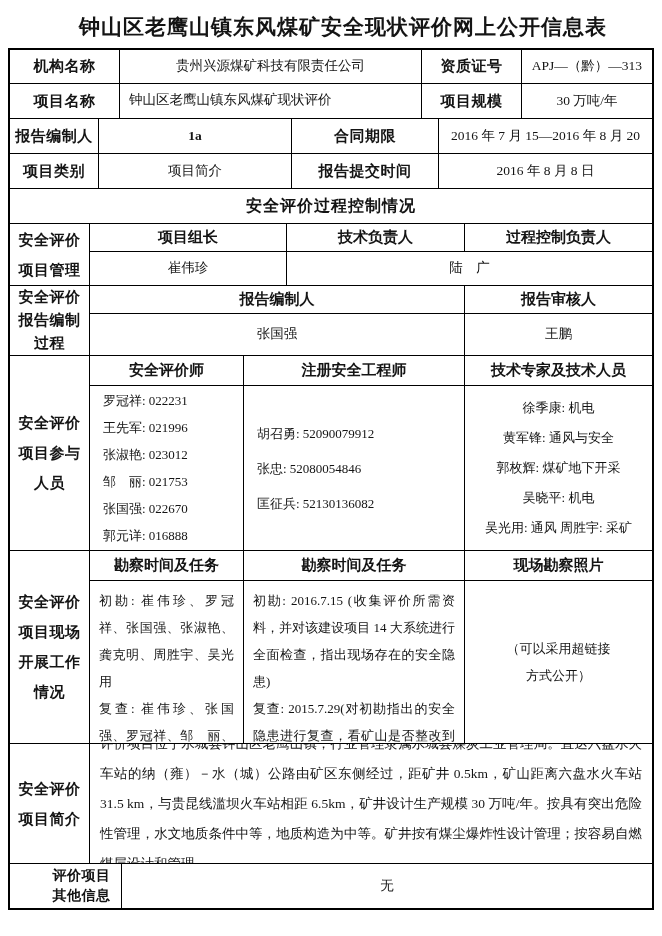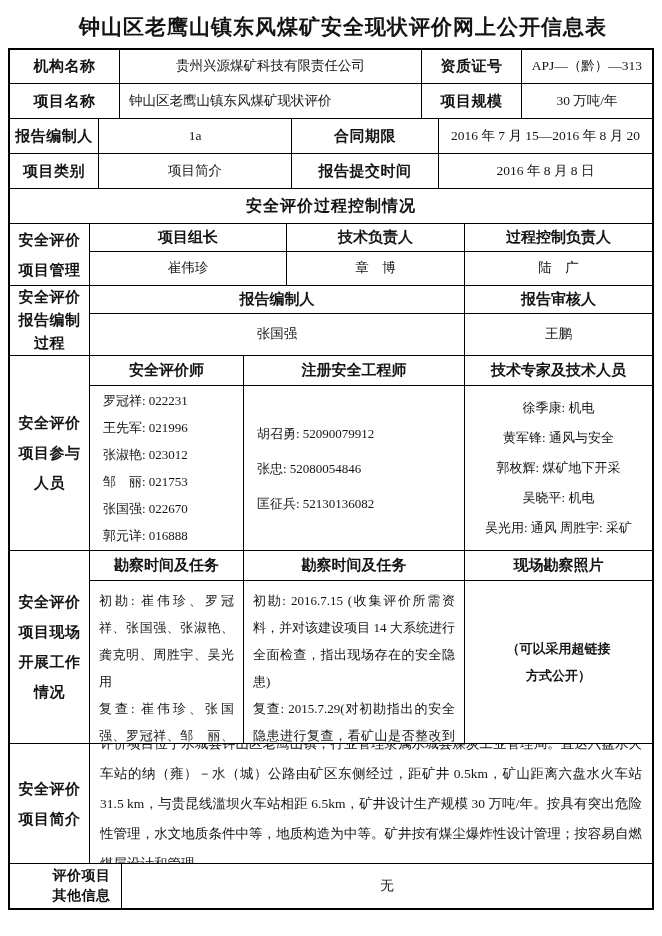--- a/index.html
+++ b/index.html
@@ -57,28 +57,28 @@
 
     <div class="trow sect">
       <div class="cell lbl" style="width:110px;height:34px;">机构名称</div>
       <div class="cell" style="width:302px;height:34px;">贵州兴源煤矿科技有限责任公司</div>
       <div class="cell lbl" style="width:100px;height:34px;">资质证号</div>
       <div class="cell" style="flex:1;height:34px;">APJ—（黔）—313</div>
     </div>
 
     <div class="trow sect">
       <div class="cell lbl" style="width:110px;height:35px;">项目名称</div>
-      <div class="cell leftalign" style="width:302px;height:35px;">钟山区老鹰山镇东风煤矿现状评价</div>
+      <div class="cell leftalign" style="width:302px;height:35px;font-family:Liberation Mono, monospace;">钟山区老鹰山镇东风煤矿现状评价</div>
       <div class="cell lbl" style="width:100px;height:35px;">项目规模</div>
       <div class="cell" style="flex:1;height:35px;">30 万吨/年</div>
     </div>
 
     <div class="trow sect">
       <div class="cell lbl" style="width:89px;height:35px;">报告编制人</div>
-      <div class="cell" style="width:193px;height:35px;">1a</div>
+      <div class="cell" style="width:193px;height:35px;font-weight:bold;">1a</div>
       <div class="cell lbl" style="width:147px;height:35px;">合同期限</div>
       <div class="cell" style="flex:1;height:35px;">2016 年 7 月 15—2016 年 8 月 20</div>
     </div>
 
     <div class="trow sect">
       <div class="cell lbl" style="width:89px;height:35px;">项目类别</div>
       <div class="cell" style="width:193px;height:35px;">项目简介</div>
       <div class="cell lbl" style="width:147px;height:35px;">报告提交时间</div>
       <div class="cell" style="flex:1;height:35px;">2016 年 8 月 8 日</div>
     </div>
@@ -91,21 +91,20 @@
       <div class="cell lbl vlabel" style="width:80px;">安全评价
 项目管理</div>
       <div class="rightcol">
         <div class="trow">
           <div class="cell subhead" style="width:197px;height:28px;">项目组长</div>
           <div class="cell subhead" style="width:178px;height:28px;">技术负责人</div>
           <div class="cell subhead" style="flex:1;height:28px;">过程控制负责人</div>
         </div>
         <div class="trow">
           <div class="cell prewrap" style="width:197px;height:34px;">崔伟珍</div>
-          <div class="cell prewrap" style="width:178px;height:34px;">章　博</div>
           <div class="cell prewrap" style="flex:1;height:34px;">陆　广</div>
         </div>
       </div>
     </div>
 
     <div class="trow sect">
       <div class="cell lbl vlabel lh23" style="width:80px;">安全评价
 报告编制
 过程</div>
       <div class="rightcol">
@@ -164,21 +163,21 @@
         <div class="trow">
           <div class="cell subhead" style="width:154px;height:30px;">勘察时间及任务</div>
           <div class="cell subhead" style="width:221px;height:30px;">勘察时间及任务</div>
           <div class="cell subhead" style="flex:1;height:30px;">现场勘察照片</div>
         </div>
         <div class="trow">
           <div class="cell wraptext pre" style="width:154px;height:163px;">初勘: 崔伟珍、罗冠祥、张国强、张淑艳、龚克明、周胜宇、吴光用
 复查: 崔伟珍、张国强、罗冠祥、邹　丽、黄军锋、周胜宇、吴光用。</div>
           <div class="cell wraptext pre" style="width:221px;height:163px;">初勘: 2016.7.15 (收集评价所需资料，并对该建设项目 14 大系统进行全面检查，指出现场存在的安全隐患)
 复查: 2015.7.29(对初勘指出的安全隐患进行复查，看矿山是否整改到位，并补充收集评价所缺资料)</div>
-          <div class="cell photos-cell pre" style="flex:1;height:163px;font-weight:bold;">（可以采用超链接
+          <div class="cell photos-cell pre" style="flex:1;height:163px;">（可以采用超链接
 方式公开）</div>
         </div>
       </div>
     </div>
 
     <div class="trow sect">
       <div class="cell lbl vlabel" style="width:80px;height:120px;">安全评价
 项目简介</div>
       <div class="cell summary-cell" style="flex:1;height:120px;">评价项目位于水城县钟山区老鹰山镇，行业管理隶属水城县煤炭工业管理局。直达六盘水火车站的纳（雍）－水（城）公路由矿区东侧经过，距矿井 0.5km，矿山距离六盘水火车站 31.5 km，与贵昆线滥坝火车站相距 6.5km，矿井设计生产规模 30 万吨/年。按具有突出危险性管理，水文地质条件中等，地质构造为中等。矿井按有煤尘爆炸性设计管理；按容易自燃煤层设计和管理。</div>
     </div>

